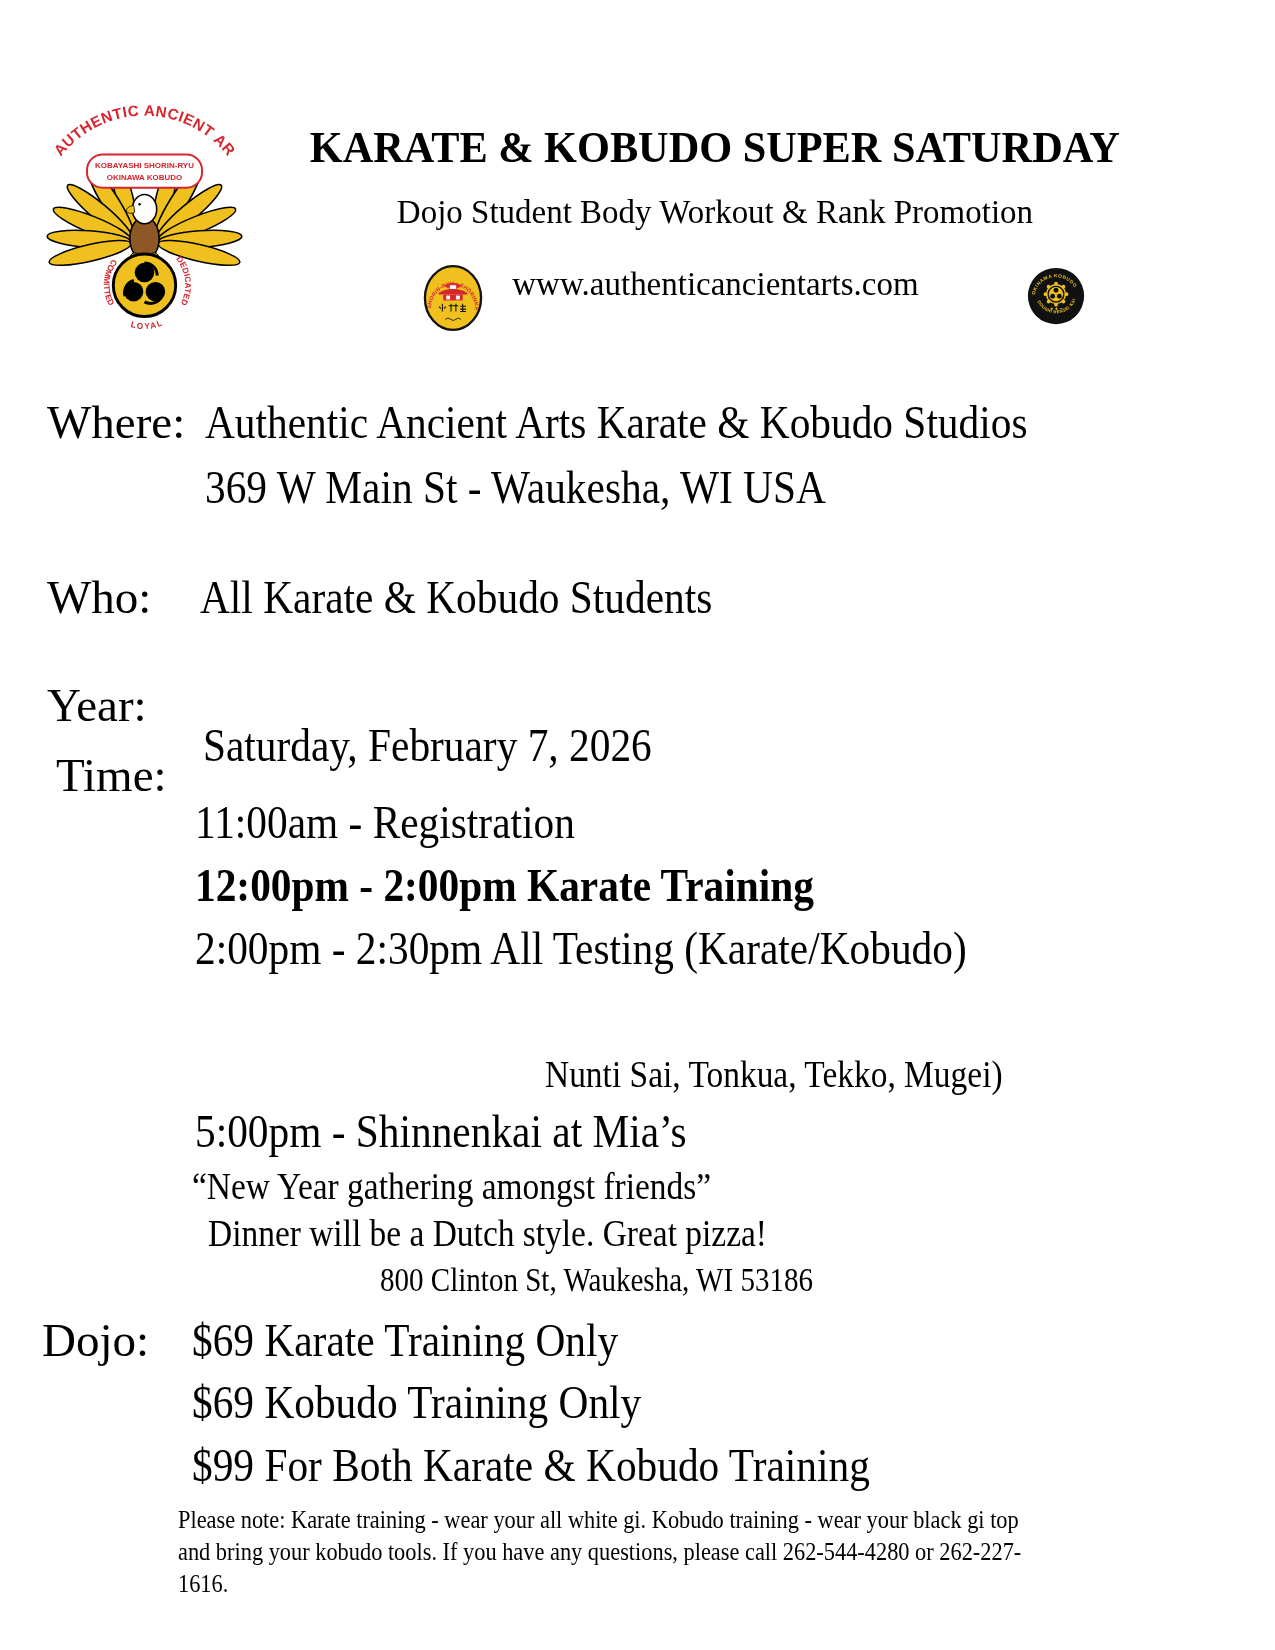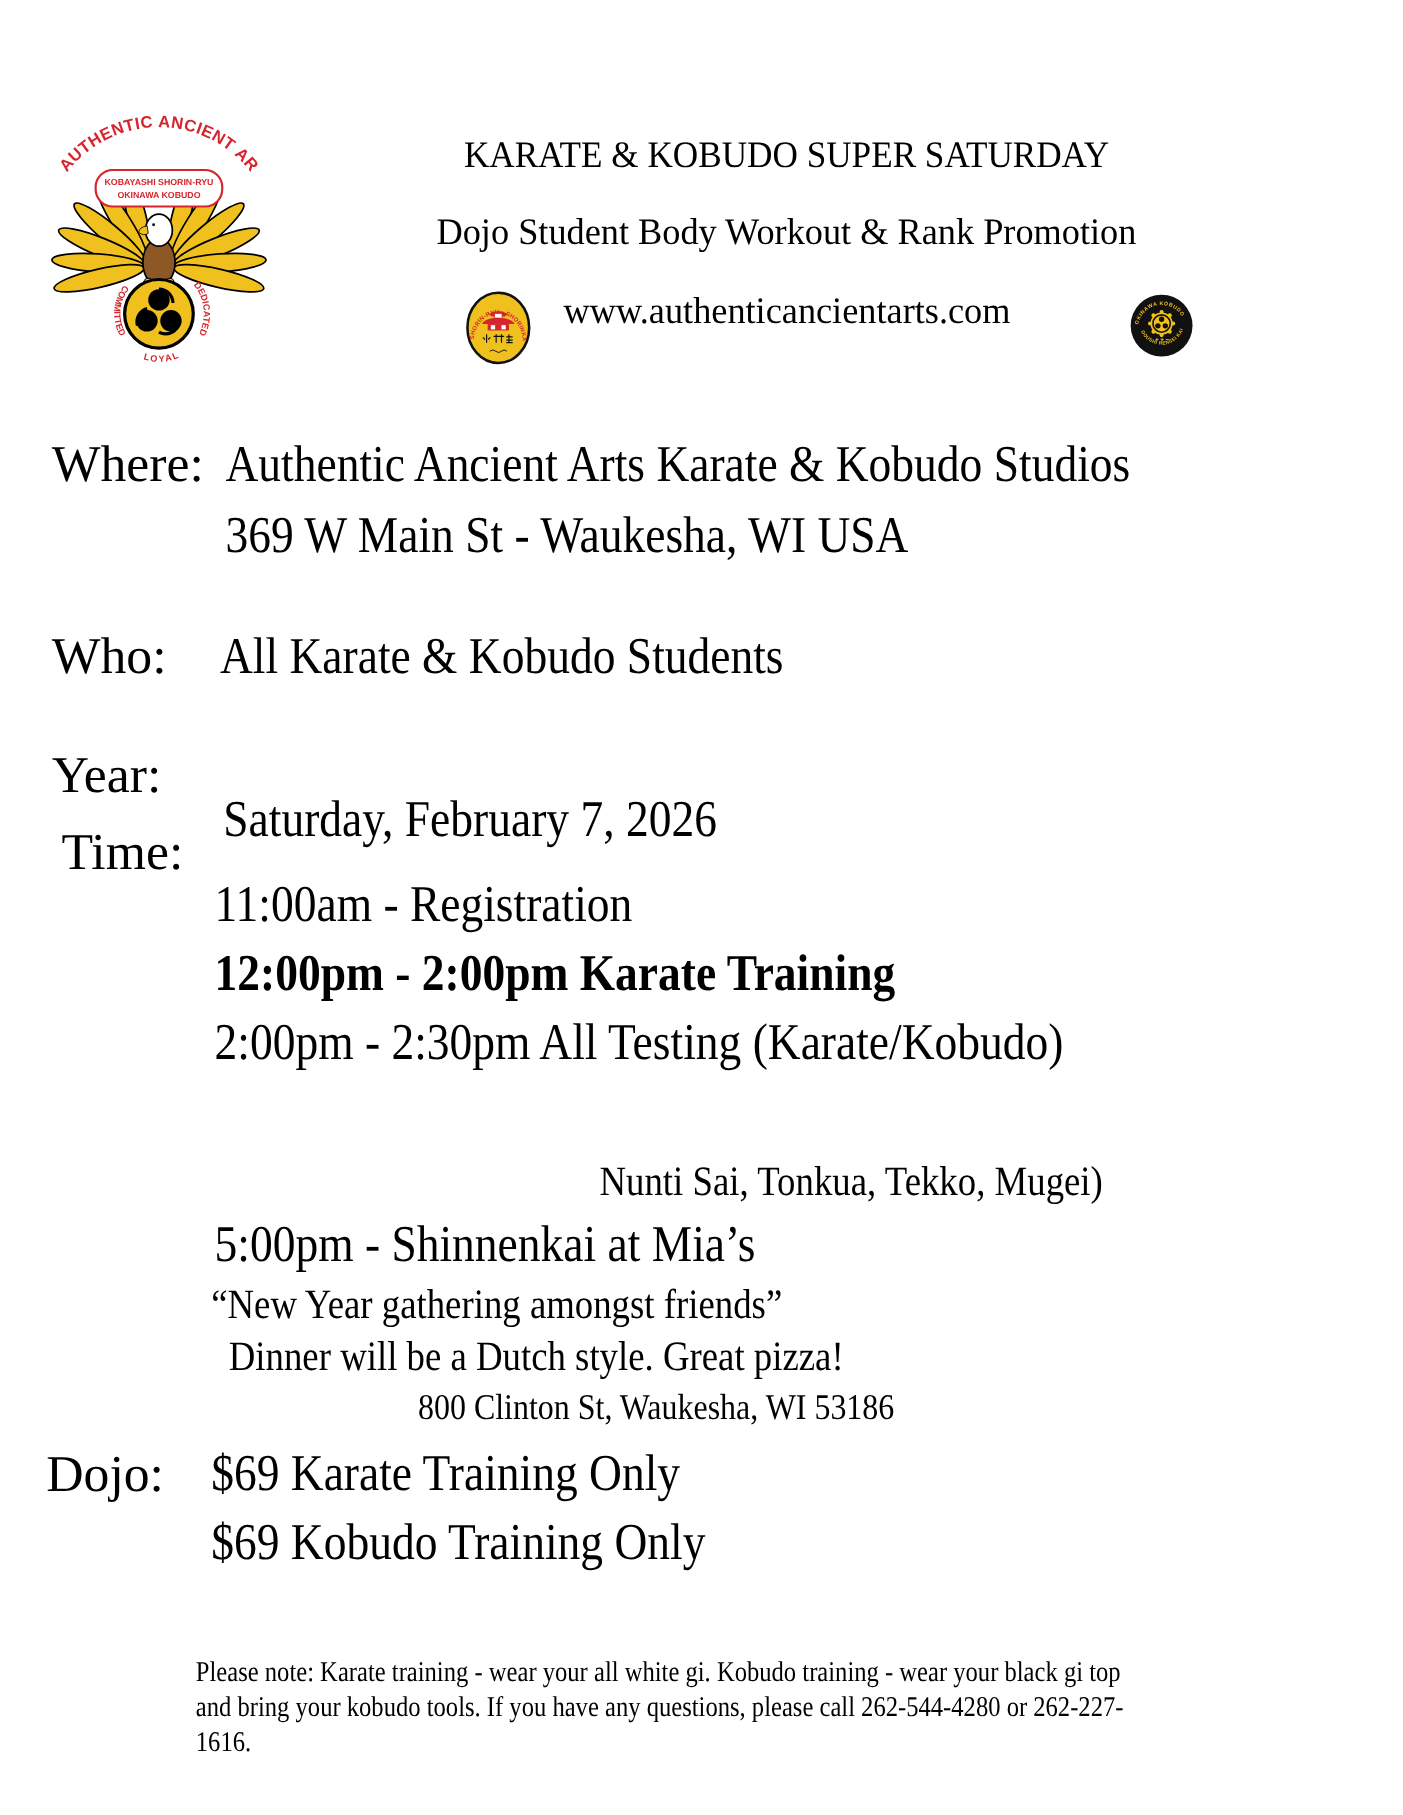--- a/index.html
+++ b/index.html
@@ -3,21 +3,21 @@
 <meta charset="utf-8">
 <style>
   html,body{margin:0;padding:0;background:#888;}
   .page{
     position:relative;width:1275px;height:1650px;background:#ffffff;
     font-family:"Liberation Serif",serif;color:#000;overflow:hidden;margin:0 auto;
   }
   .row{position:absolute;white-space:nowrap;line-height:1.05;}
   .lbl{position:absolute;line-height:1.05;}
   .t47{font-size:47px;}
-  .t45{font-size:34px;}
+  .t45{font-size:45px;font-weight:bold;}
   .t38{font-size:38px;}
   .t34{font-size:34px;}
   .t33{font-size:33px;}
   .sx{display:inline-block;transform:scaleX(.88);transform-origin:0 60%;white-space:pre;}
   .center{position:absolute;left:250px;width:930px;text-align:center;line-height:1.05;}
   .sq94{display:inline-block;transform:scaleX(.94);transform-origin:50% 60%;white-space:pre;}
   .sq97{display:inline-block;transform:scaleX(.97);transform-origin:50% 60%;white-space:pre;}
   .logo{position:absolute;}
   .note{position:absolute;left:178px;top:1504px;}
   .sxn{display:inline-block;width:1000px;transform:scaleX(.86);transform-origin:0 0;
@@ -218,18 +218,21 @@
     <span class="sx">800 Clinton St, Waukesha, WI 53186</span>
   </div>
 
   <span class="lbl t47" style="left:42px;top:1316px;">Dojo:</span>
   <div class="row t47" style="left:192px;top:1316px;">
     <span class="sx">$69 Karate Training Only</span>
   </div>
   <div class="row t47" style="left:192px;top:1378px;">
     <span class="sx">$69 Kobudo Training Only</span>
   </div>
+  <div class="row t47" style="left:192px;top:1441px;">
+    <span class="sx">$99 For Both Karate &amp; Kobudo Training</span>
+  </div>
 
   <div class="note">
     <span class="sxn">Please note: Karate training - wear your all white gi. Kobudo training - wear your black gi top and bring your kobudo tools. If you have any questions, please call 262-544-4280 or 262-227-1616.</span>
   </div>
 
 </div>
 
 </body></html>

